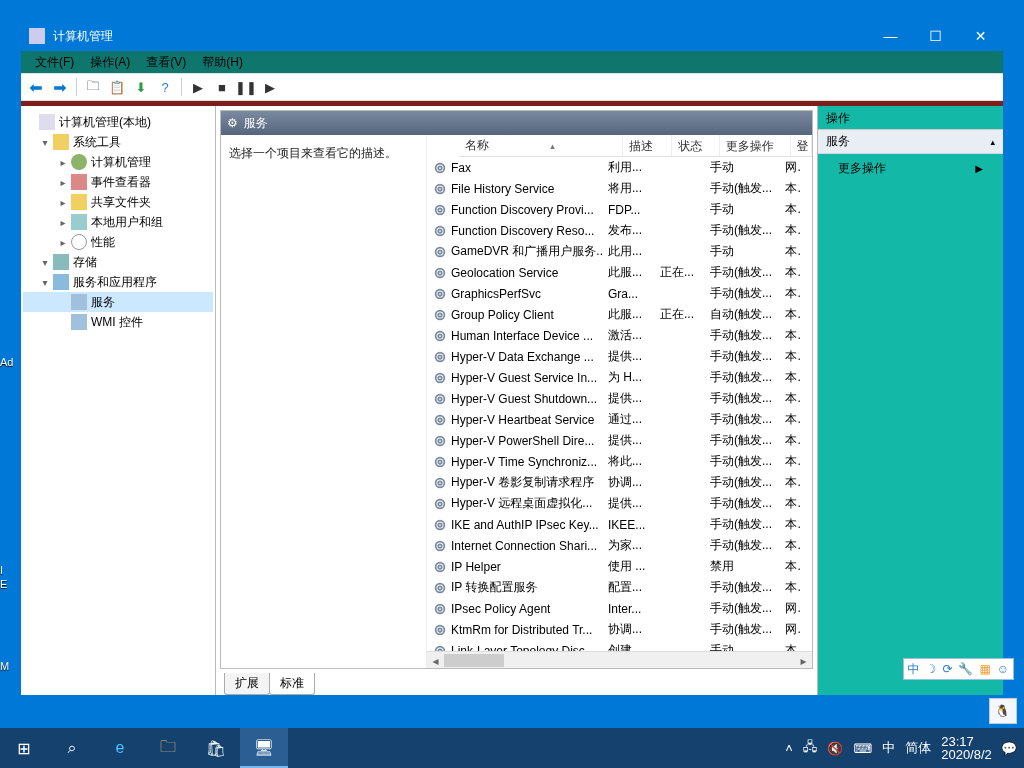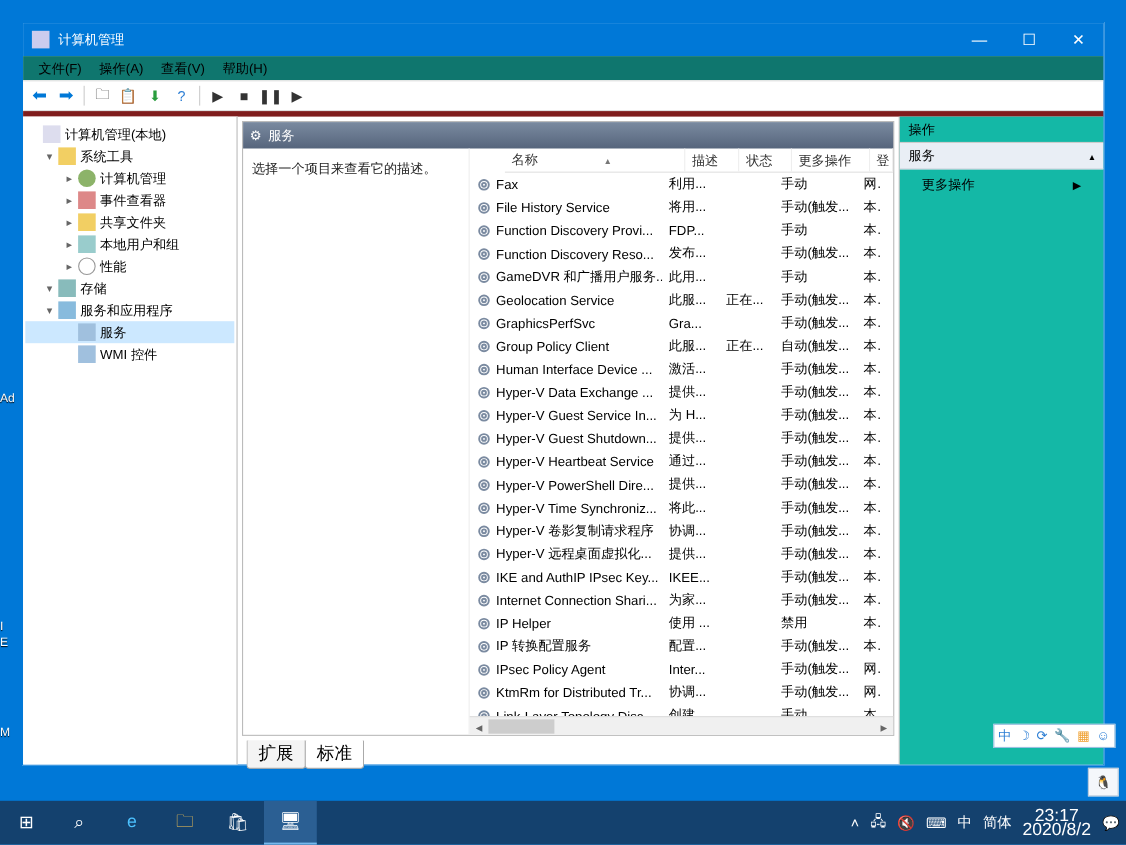--- a/index.html
+++ b/index.html
@@ -52,38 +52,38 @@
 .row .c-name { width: 175px; display: flex; align-items: center; }
 .row .c-desc { width: 52px; }
 .row .c-state { width: 50px; }
 .row .c-start { width: 75px; }
 .row .c-log { width: 22px; }
 .gear { width: 14px; height: 14px; margin-right: 4px; display:inline-block; flex-shrink:0; }
 .hscroll { height: 17px; background: #f0f0f0; border-top: 1px solid #ddd; position: relative; }
 .hscroll .thumb { position: absolute; left: 17px; top: 2px; width: 60px; height: 13px; background: #cdcdcd; }
 .hscroll .arr { position: absolute; top:0; width:17px; height:17px; display:flex;align-items:center;justify-content:center;color:#666; }
 .tabs-bottom { height: 22px; display: flex; align-items: flex-start; padding-left: 8px; }
-.tabs-bottom .tab { border: 1px solid #aaa; border-top: none; padding: 2px 10px; font-size: 16px; background: #fff; margin-right: -1px; border-radius: 0 0 3px 3px; }
+.tabs-bottom .tab { border: 1px solid #aaa; border-top: none; padding: 2px 10px; font-size: 12px; background: #fff; margin-right: -1px; border-radius: 0 0 3px 3px; }
 .tabs-bottom .tab:first-child { background: #f4f4f4; }
 
 
 .actions { width: 185px; background: #14b8a6; display: flex; flex-direction: column; }
 .actions-title { height: 24px; border-bottom: 1px solid #ccc; padding: 4px 8px; font-size: 12px; }
 .actions-group { background: #e9eef5; padding: 3px 8px; font-size: 12px; display: flex; align-items: center; border-bottom: 1px solid #d0d8e2; }
 .actions-group .tri { margin-left: auto; font-size: 9px; }
 .actions-item { padding: 6px 20px; font-size: 12px; display: flex; align-items: center; }
 .actions-item .ar { margin-left: auto; font-size: 10px; }
 
 
 .taskbar { position: absolute; left: 0; bottom: 0; width: 1024px; height: 40px; background: #10355a; background: #0b2f54; display: flex; align-items: center; color: #fff; }
 .taskbar { background: #14416e; }
 .taskbar .tb { width: 48px; height: 40px; display: flex; align-items: center; justify-content: center; font-size: 16px; }
 .taskbar .tb.active { background: #2b5f93; border-bottom: 2px solid #76b9ed; }
 .tray { position: absolute; right: 0; bottom: 0; height: 40px; display: flex; align-items: center; color: #fff; padding-right: 6px; gap: 10px; }
-.tray .clock { font-size: 16px; text-align: center; line-height: 13px; }
+.tray .clock { font-size: 13px; line-height: 13px; }
 .tray .ti { font-size: 13px; }
 
 
 .floatbar { position: absolute; right: 5px; bottom: 44px; height: 22px; background: #fff; border: 1px solid #9bc0e0; display: flex; align-items: center; padding: 0 4px; gap: 6px; font-size: 12px; }
 .floatbar-wrap { position: absolute; right: 5px; bottom: 44px; display: flex; align-items: center; }
 .qqbox { width: 28px; height: 26px; background: #f4f7fb; border: 1px solid #bcd; margin-right: 2px; display:flex;align-items:center;justify-content:center; }
 
 
 .desk-label { position: absolute; left: 0; color: #fff; font-size: 11px; text-shadow: 0 1px 1px #000; }
 .icon-tool { background: #f2cf63; }

